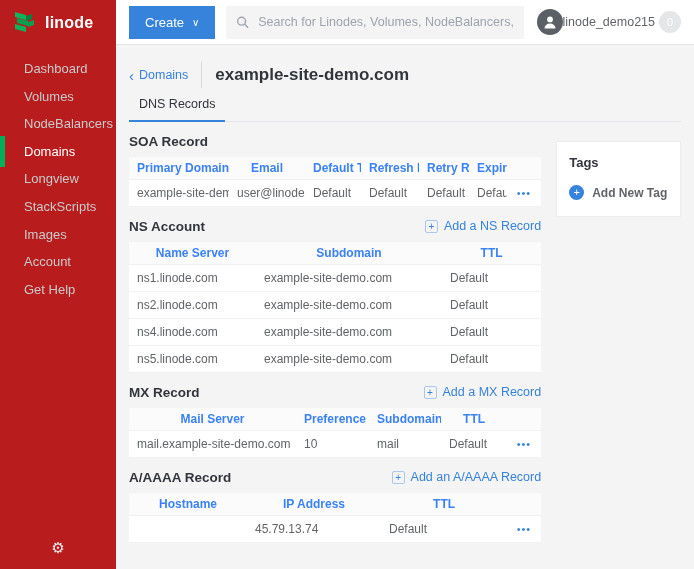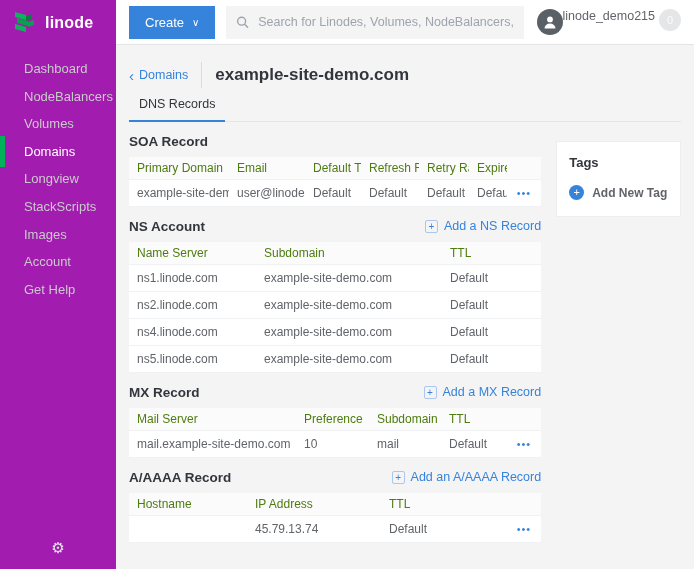--- a/index.html
+++ b/index.html
@@ -1,36 +1,36 @@
 <!DOCTYPE html>
 <html><head>
 <meta charset="utf-8">
 <style>
   * { margin:0; padding:0; box-sizing:border-box; }
   html,body { width:694px; height:569px; overflow:hidden; }
   body { font-family:"Liberation Sans", sans-serif; background:#f4f4f4; position:relative; color:#32363c; }
 
   
-  .sidebar { position:absolute; left:0; top:0; width:116px; height:569px; background:#a21caf; z-index:3; }
+  .sidebar { position:absolute; left:0; top:0; width:116px; height:569px; background:#b91c1c; z-index:3; }
   .logo { display:flex; align-items:center; height:45px; padding-left:13px; }
   .logo-text { color:#fff; font-weight:bold; font-size:16px; margin-left:8px; letter-spacing:0.2px; }
   .nav { margin-top:10px; }
   .nav-item { position:relative; color:#c9cacb; font-size:13px; padding:6px 0 6px 24px; cursor:pointer; line-height:1.2; }
   .nav-item.active { color:#fff; }
   .nav-item.active::before { content:""; position:absolute; left:0; top:-2px; bottom:-2px; width:5px; background:#00b159; }
   .sidebar-gear { position:absolute; bottom:12px; left:0; width:116px; text-align:center; color:#e9eaeb; font-size:15px; cursor:pointer; }
 
   
   .header { position:absolute; left:116px; right:0; top:0; height:45px; background:#fff; border-bottom:1px solid #e3e5e8; display:flex; align-items:center; padding:0 13px; z-index:2; }
   .create-btn { background:#3683dc; color:#fff; border:none; font-size:13px; height:33px; padding:4px 16px; display:flex; align-items:center; gap:8px; cursor:pointer; font-family:inherit; }
   .create-btn .chev { font-size:10px; }
   .search-bar { display:flex; align-items:center; background:#f4f4f4; height:33px; margin-left:11px; flex:0 0 298px; padding:0 10px; }
   .search-bar input { border:none; background:transparent; outline:none; font-size:12.5px; color:#606469; width:100%; margin-left:8px; font-family:inherit; }
   .search-bar input::placeholder { color:#9ea4ae; }
-  .header-right { display:flex; align-items:flex-start; margin-left:auto; }
+  .header-right { display:flex; align-items:center; margin-left:auto; }
   .avatar { width:26px; height:26px; border-radius:50%; background:#5b6066; display:flex; align-items:center; justify-content:center; cursor:pointer; }
   .username { font-size:12.5px; color:#606469; cursor:pointer; }
   .badge-count { width:22px; height:22px; border-radius:50%; background:#e4e6e8; color:#fcfcfc; font-size:11px; display:flex; align-items:center; justify-content:center; margin-left:4px; }
 
   
   .main { position:absolute; left:116px; top:45px; right:0; bottom:0; padding:0 13px; }
   .breadcrumb-row { display:flex; align-items:center; margin-top:17px; height:26px; }
   .back-link { color:#3683dc; font-size:12.5px; display:flex; align-items:center; gap:5px; text-decoration:none; cursor:pointer; }
   .back-link .chev { font-size:15px; line-height:1; }
   .crumb-sep { width:1px; height:26px; background:#d9dbde; margin:0 13px; }
@@ -41,21 +41,21 @@
 
   .content-flex { display:flex; align-items:flex-start; }
   .records-col { width:413px; }
   .section { margin-top:12px; }
   .section-head { display:flex; align-items:flex-start; justify-content:space-between; margin-bottom:6px; height:17px; }
   .section-title { font-size:13.5px; font-weight:bold; color:#32363c; }
   .add-link { display:flex; align-items:center; gap:6px; color:#3683dc; font-size:12.5px; cursor:pointer; text-decoration:none; }
   .add-box { width:13px; height:13px; border:1px solid #aac8ef; border-radius:2px; color:#3683dc; font-size:10px; line-height:11px; text-align:center; display:inline-block; }
 
   table { width:100%; border-collapse:collapse; background:#fff; table-layout:fixed; }
-  thead th { background:#fbfbfb; color:#4d7c0f; font-weight:normal; font-size:12px; text-align:left; padding:4px 8px; height:21px; border-bottom:1px solid #f0f1f2; white-space:nowrap; overflow:hidden; }
+  thead th { background:#fbfbfb; color:#3b82f6; font-weight:bold; font-size:12px; text-align:center; padding:4px 8px; height:21px; border-bottom:1px solid #f0f1f2; white-space:nowrap; overflow:hidden; }
   tbody td { color:#606469; font-size:12px; padding:6px 8px; height:26px; border-bottom:1px solid #f0f1f2; white-space:nowrap; overflow:hidden; }
   tbody tr:last-child td { border-bottom:1px solid #f0f1f2; }
   td.action { color:#3683dc; font-size:11px; letter-spacing:1px; text-align:right; cursor:pointer; padding-right:10px; }
 
   
   .tags-panel { width:125px; margin-left:15px; margin-top:19px; background:#fff; border:1px solid #eceded; padding:13px 12px 16px 12px; }
   .tags-title { font-size:13px; font-weight:bold; color:#32363c; }
   .add-tag { display:flex; align-items:center; gap:8px; margin-top:15px; cursor:pointer; }
   .add-circle { width:15px; height:15px; border-radius:50%; background:#3683dc; color:#fff; font-size:11px; line-height:15px; text-align:center; flex:0 0 15px; }
   .add-tag-label { font-size:12px; color:#606469;font-weight:bold; }
@@ -69,22 +69,22 @@
       <polygon points="2,2 13,5 13,10 2,7" fill="#0fb35b"></polygon>
       <polygon points="4,8 15,11 15,16 4,13" fill="#0a9e4f"></polygon>
       <polygon points="2,14 13,17 13,22 2,19" fill="#0fb35b"></polygon>
       <polygon points="13,6 19,4 19,9 13,11" fill="#067f3f"></polygon>
       <polygon points="15,12 21,10 21,15 15,17" fill="#0a9e4f"></polygon>
     </svg>
     <span class="logo-text">linode</span>
   </div>
   <div class="nav">
       <div class="nav-item">Dashboard</div>
+      <div class="nav-item">Volumes</div>
       <div class="nav-item">NodeBalancers</div>
-      <div class="nav-item">Volumes</div>
       <div class="nav-item active">Domains</div>
       <div class="nav-item">Longview</div>
       <div class="nav-item">StackScripts</div>
       <div class="nav-item">Images</div>
       <div class="nav-item">Account</div>
       <div class="nav-item">Get Help</div>
     </div>
   <div class="sidebar-gear">⚙</div>
 </div>
 

